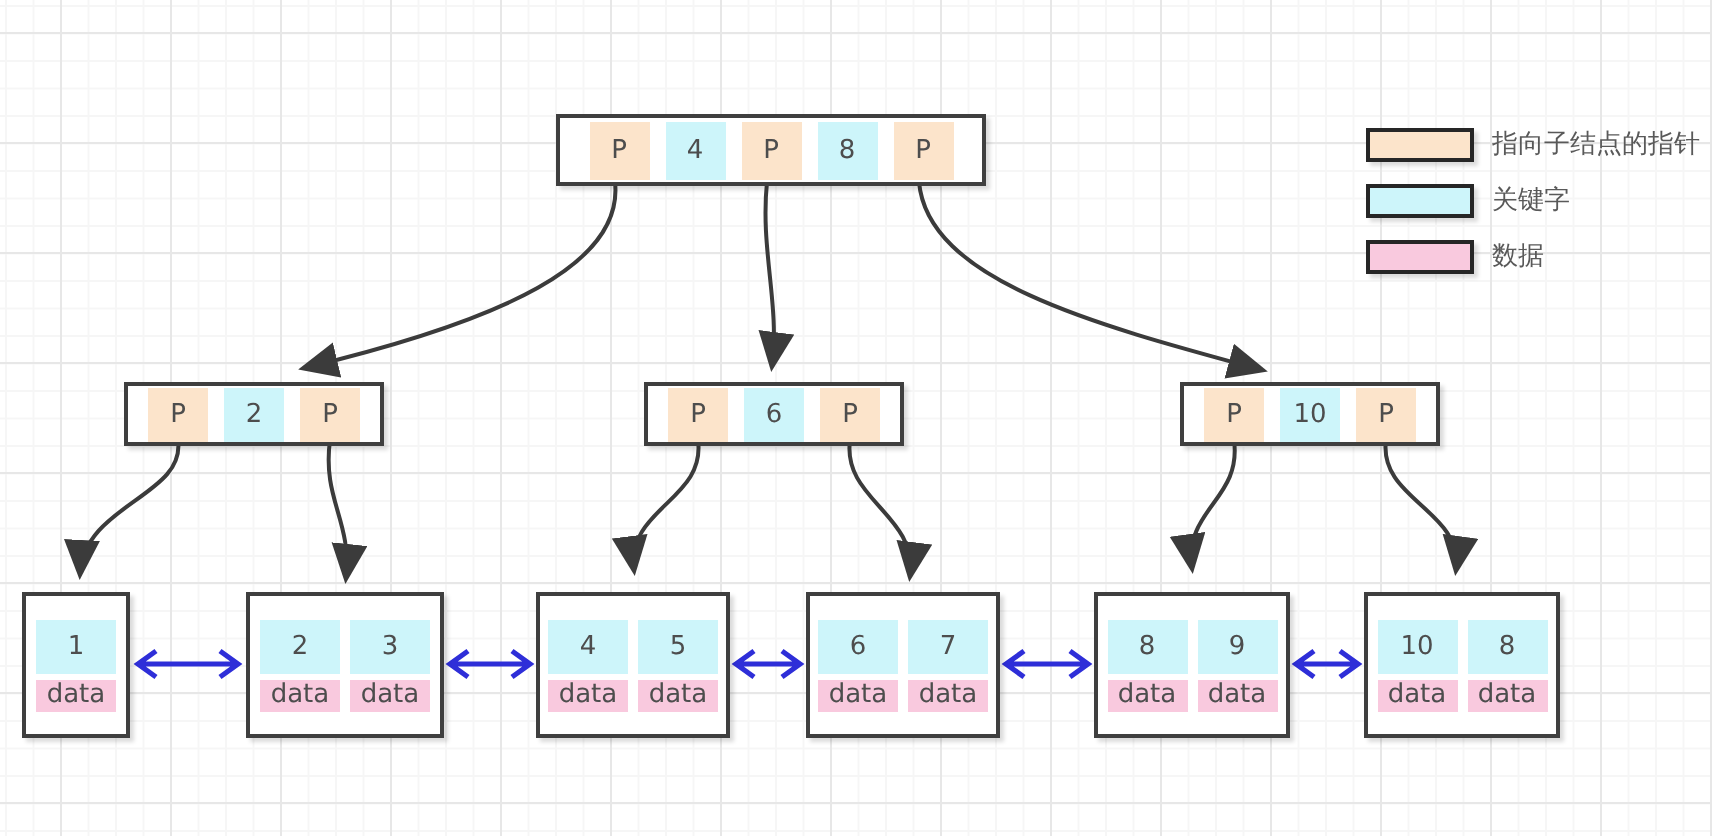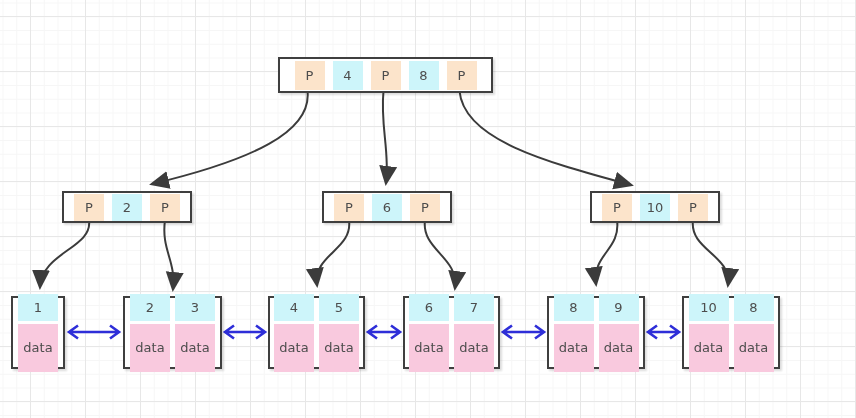--- a/index.html
+++ b/index.html
@@ -30,21 +30,21 @@
   .pointer{background:#fce4cb;}
   .key{background:#cdf5fa;}
   .data{background:#f9c9de;}
   .leaf{
     position:absolute;background:#fff;border:2px solid #3f3f3f;box-sizing:border-box;
     display:flex;gap:5px;align-items:center;justify-content:center;
     box-shadow:2px 2px 2px rgba(0,0,0,0.14);
   }
   .leaf .col{display:flex;flex-direction:column;gap:3px;}
   .leaf .key{width:40px;height:27px;}
-  .leaf .data{width:40px;height:48px;}
+  .leaf .data{width:40px;height:16px;}
   .edges{position:absolute;left:0;top:0;pointer-events:none;}
   .legend{position:absolute;left:683px;top:63px;}
   .legend-row{display:flex;align-items:center;gap:9px;margin-bottom:10px;}
   .swatch{
     width:50px;height:13px;border:2px solid #262626;
     box-shadow:2px 2px 2px rgba(0,0,0,0.14);flex:0 0 auto;
   }
   .legend-label{font-size:13px;color:#595959;white-space:nowrap;}
 </style>
 </head>
@@ -151,14 +151,28 @@
     <div class="col">
       <span class="cell key">10</span>
       <span class="cell data">data</span>
     </div>
     <div class="col">
       <span class="cell key">8</span>
       <span class="cell data">data</span>
     </div>
   </div>
 
+  <div class="legend">
+    <div class="legend-row">
+      <span class="swatch pointer"></span>
+      <span class="legend-label">指向子结点的指针</span>
+    </div>
+    <div class="legend-row">
+      <span class="swatch key"></span>
+      <span class="legend-label">关键字</span>
+    </div>
+    <div class="legend-row">
+      <span class="swatch data"></span>
+      <span class="legend-label">数据</span>
+    </div>
+  </div>
 
 </div>
 
 </body></html>

